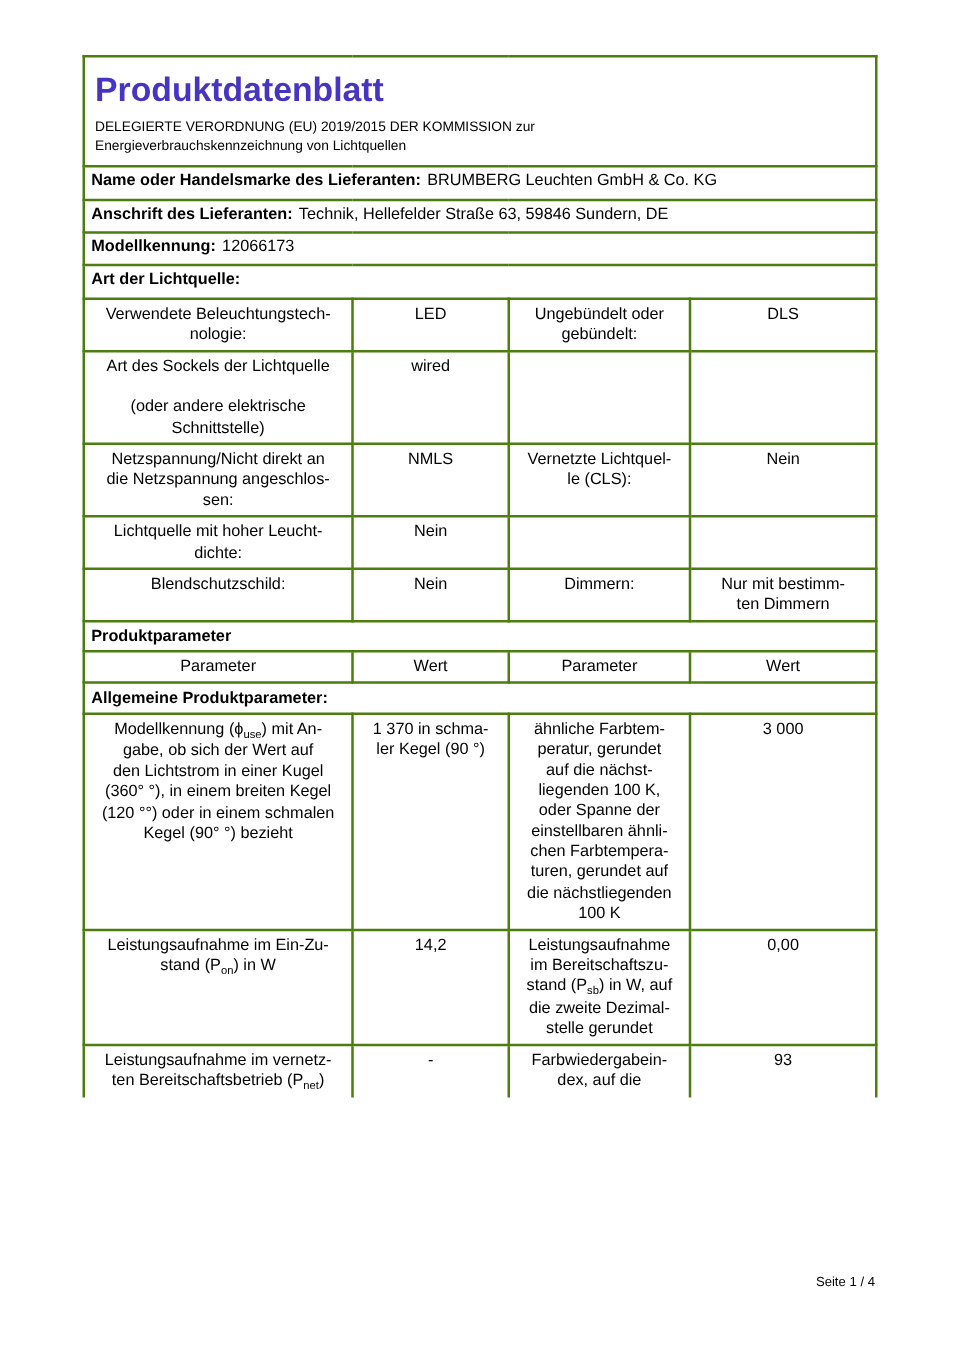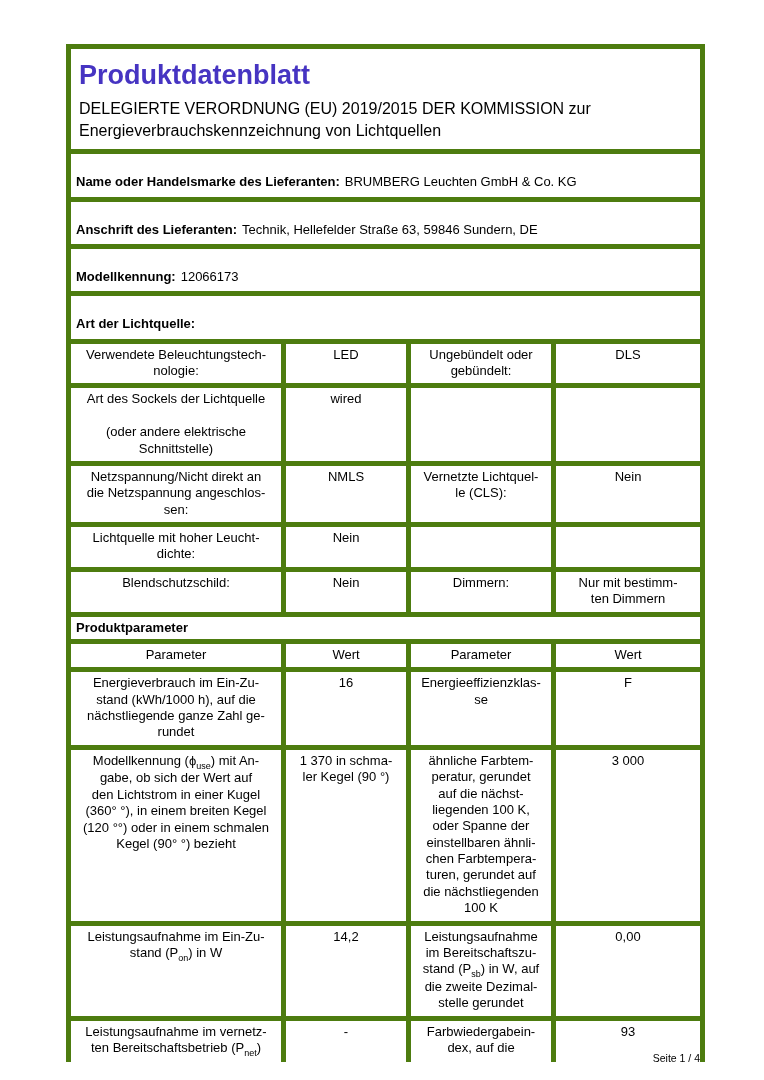--- a/index.html
+++ b/index.html
@@ -12,41 +12,41 @@
     position: relative;
     overflow: hidden;
   }
   .sheet { position: absolute; left: 66px; top: 44px; width: 634px; }
   table.doc { border-collapse: collapse; width: 100%; table-layout: fixed; }
   col.c1 { width: 215px; }
   col.c2 { width: 125px; }
   col.c3 { width: 145px; }
   col.c4 { width: 149px; }
   td {
-    border: 5px solid #4d7c0f;
+    border: 2px solid #4d7c0f;
     vertical-align: top;
     font-size: 13px;
     line-height: 1.26;
     padding: 3px 5px 4px 5px;
     word-wrap: break-word;
   }
   .title-cell { padding: 9px 8px 7px 8px; }
   .doc-title { font-size: 27px; font-weight: bold; margin: 0 0 6px 0; }
-  .doc-sub { font-size: 16px; line-height: 1.38; white-space: pre-line; }
-  .kv { padding: 20px 5px 6px 5px; }
+  .doc-sub { font-size: 11px; line-height: 1.38; white-space: pre-line; }
+  .kv { padding: 2px 5px 6px 5px; }
   .lbl { font-weight: bold; }
   .val { margin-left: 5px; }
   td.p { white-space: pre-line; text-align: center; }
   td.v { white-space: pre-line; text-align: center; margin-top: 25px; }
   td.sec { font-weight: bold; text-align: left; padding: 3px 5px; }
   td.colhead { font-weight: normal; text-align: center; }
   tr.cut td { border-bottom: none; }
   sub { font-size: 9px; line-height: 1; }
   .footer {
-    position: absolute; left: 66px; top: 1052px; width: 634px;
+    position: absolute; left: 66px; top: 1020px; width: 634px;
     text-align: right; font-size: 10.5px;
   }
 </style>
 </head>
 <body>
 
 <div class="sheet">
   <table class="doc">
     <colgroup>
         <col class="c1">
@@ -130,31 +130,24 @@
         <td colspan="4" class="sec">Produktparameter</td>
       </tr>
 
       <tr>
         <td class="colhead">Parameter</td>
         <td class="colhead">Wert</td>
         <td class="colhead">Parameter</td>
         <td class="colhead">Wert</td>
       </tr>
 
+      <tr>
+        <td colspan="4" class="sec">Allgemeine Produktparameter:</td>
+      </tr>
 
-      <tr>
-        <td class="p">Energieverbrauch im Ein-Zu-
-stand (kWh/1000 h), auf die
-nächstliegende ganze Zahl ge-
-rundet</td>
-        <td class="v">16</td>
-        <td class="p">Energieeffizienzklas-
-se</td>
-        <td class="v">F</td>
-      </tr>
 
       <tr>
         <td class="p"><span>Modellkennung (ϕ</span><sub>use</sub><span>) mit An-
 gabe, ob sich der Wert auf
 den Lichtstrom in einer Kugel
 (360° °), in einem breiten Kegel
 (120 °°) oder in einem schmalen
 Kegel (90° °) bezieht</span></td>
         <td class="v">1 370 in schma-
 ler Kegel (90 °)</td>

